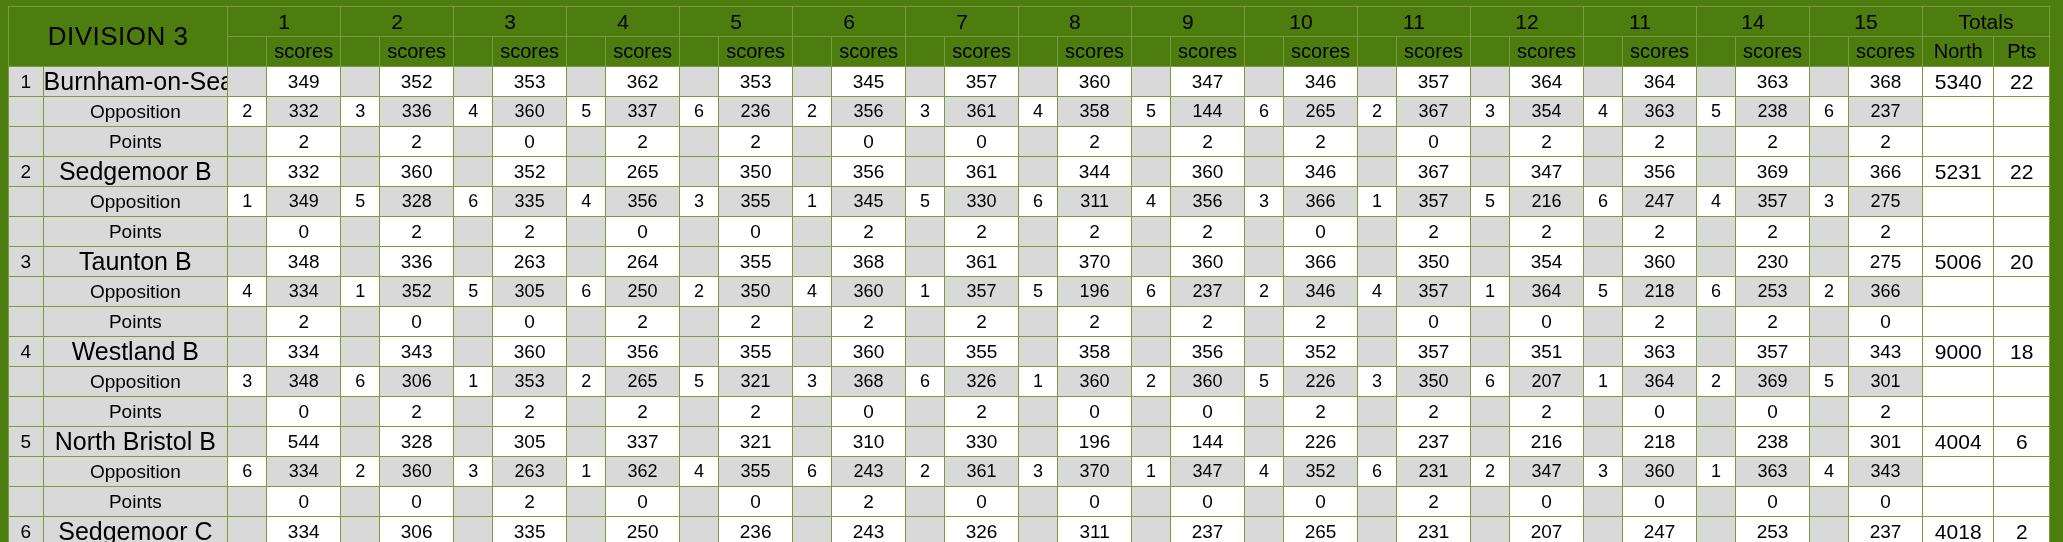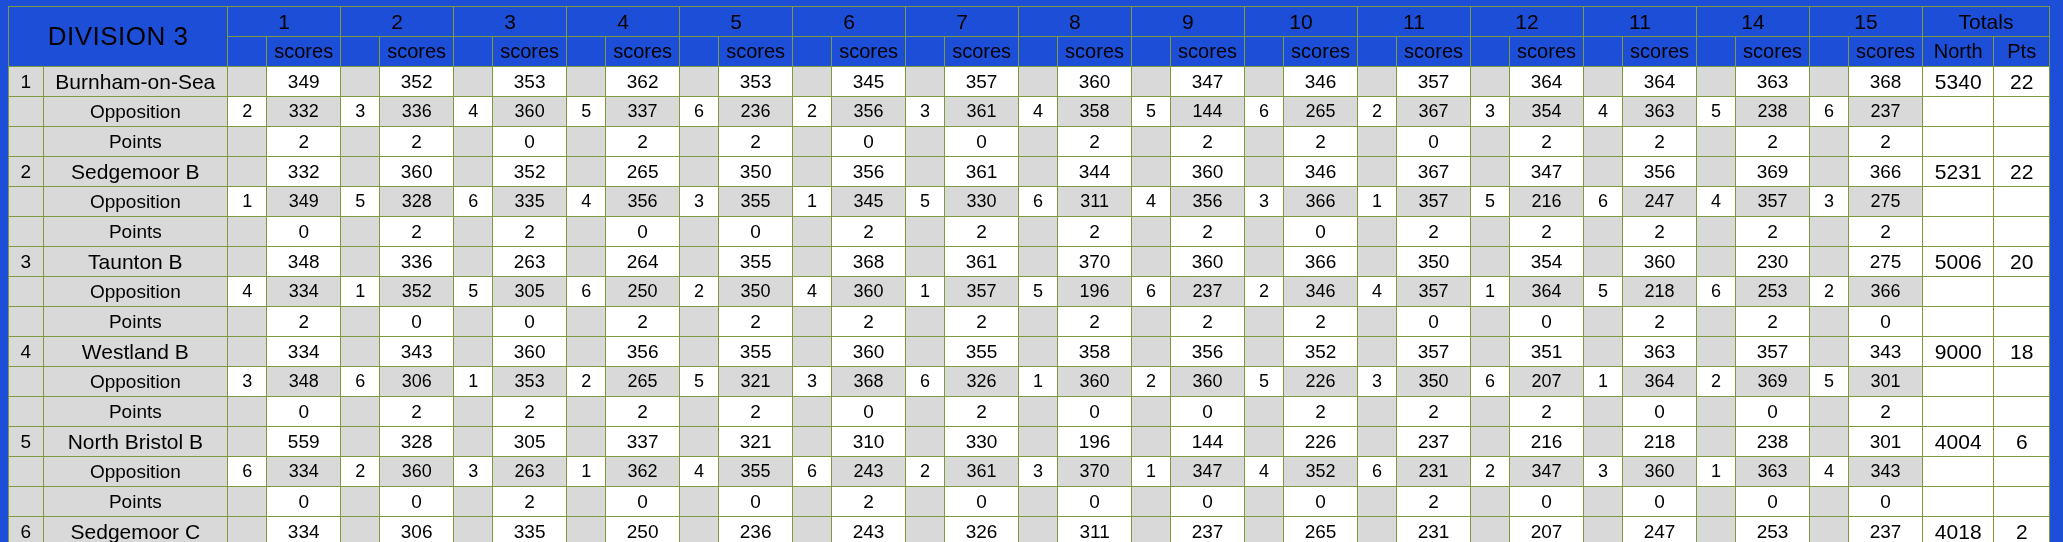--- a/index.html
+++ b/index.html
@@ -2,21 +2,21 @@
 <html><head>
 <meta charset="utf-8">
 <style>
   html,body{margin:0;padding:0;background:#ffffff;}
   body{font-family:"Liberation Sans", sans-serif;}
   #sheet{
     width:2063px;
     height:542px;
     box-sizing:border-box;
     padding:6px 8px 0 8px;
-    background:#1d4ed8;
+    background:#4d7c0f;
   }
   table.grid{
     border-collapse:collapse;
     table-layout:fixed;
     width:2042px;
     font-size:19px;
     color:#000000;
   }
   table.grid td, table.grid th{
     border:1px solid #7d9b3e;
@@ -43,21 +43,21 @@
     font-weight:bold;
     font-size:26px;
     letter-spacing:.5px;
   }
   .hdrnum{font-weight:bold;font-size:21px;}
   .scoreslbl{font-size:20px;}
   .teamname{
     text-align:right;
     padding-right:10px;
     font-weight:bold;
-    font-size:21px;
+    font-size:25px;
   }
   .rowlabel{
     text-align:right;
     padding-right:10px;
     font-size:19px;
   }
   .idx{
     text-align:left;
     padding-left:8px;
     font-weight:bold;
@@ -593,21 +593,21 @@
           <td class="tb bold white">0</td>
           <td class="tl tb shade"></td>
           <td class="tb bold white">2</td>
           <td class="tl tb white"></td>
           <td class="tb tr white"></td>
         </tr>
         <tr>
           <td class="idx tl tt shade">5</td>
           <td class="teamname tt shade">North Bristol B</td>
           <td class="tl tt shade"></td>
-          <td class="tt bold white">559</td>
+          <td class="tt bold white">544</td>
           <td class="tl tt shade"></td>
           <td class="tt bold white">328</td>
           <td class="tl tt shade"></td>
           <td class="tt bold white">305</td>
           <td class="tl tt shade"></td>
           <td class="tt bold white">337</td>
           <td class="tl tt shade"></td>
           <td class="tt bold white">321</td>
           <td class="tl tt shade"></td>
           <td class="tt bold white">310</td>

